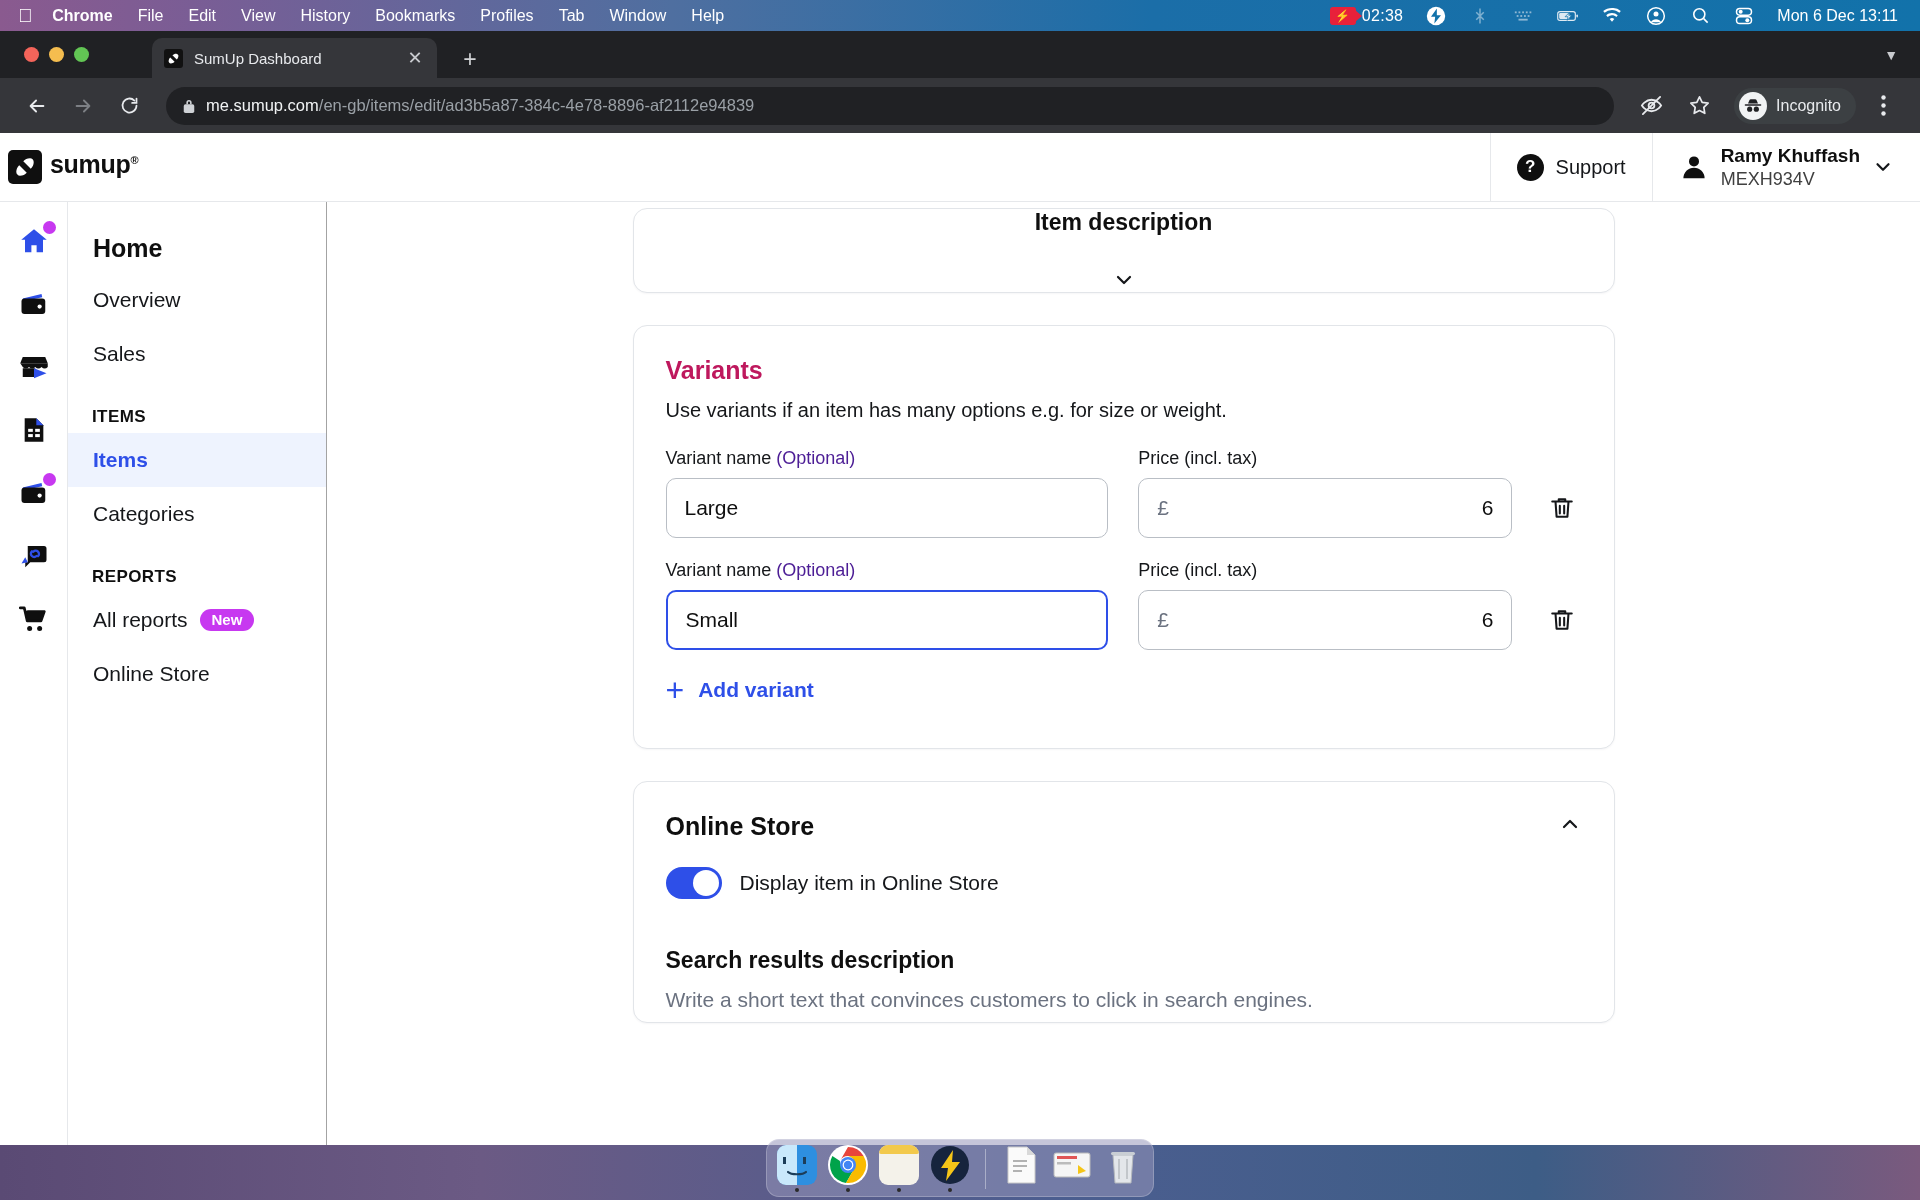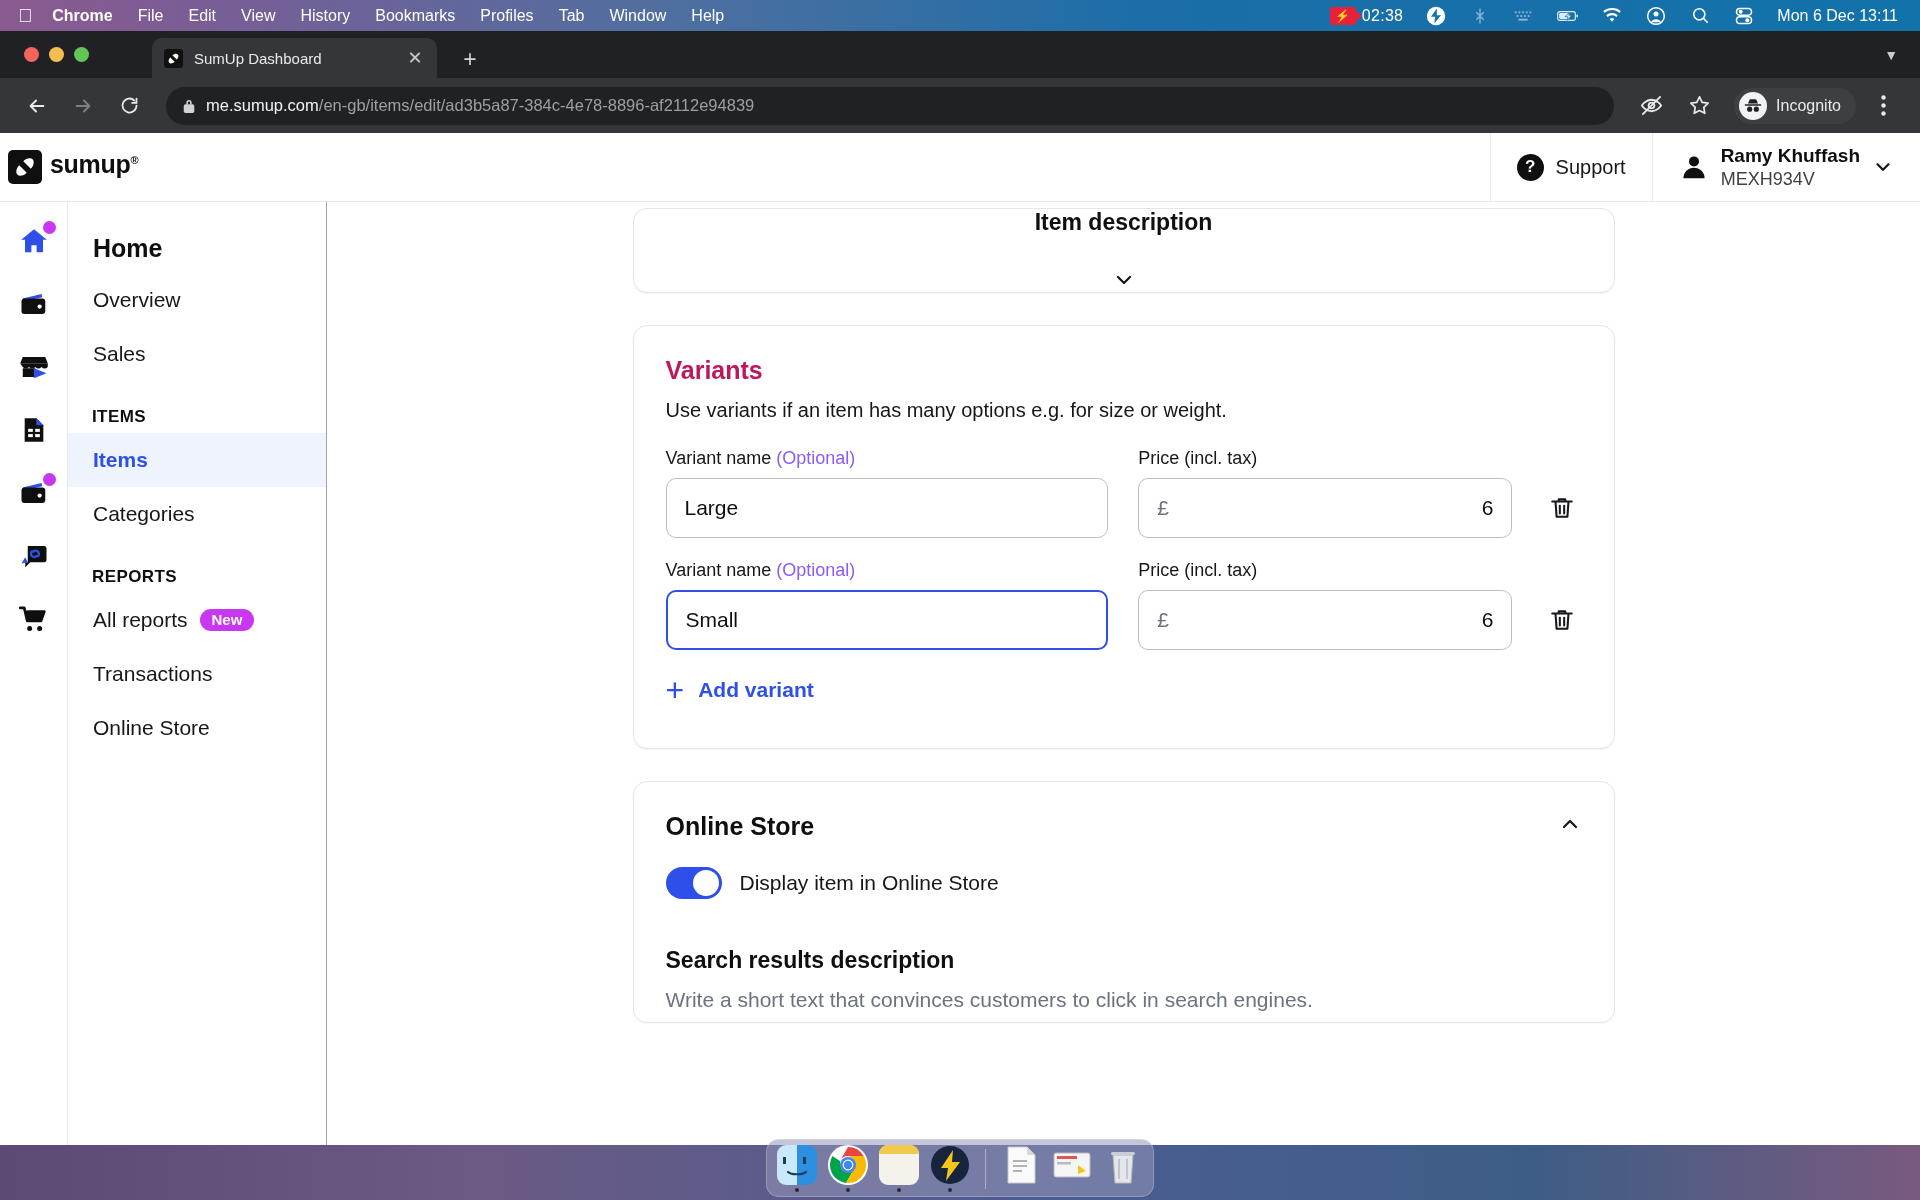--- a/index.html
+++ b/index.html
@@ -131,21 +131,21 @@
   .card-chev { color: #15171a; display: flex; }
 
   .card.variants { padding: 30px 32px 42px; margin-bottom: 32px; }
   .v-head { font-size: 25px; font-weight: 700; color: #be185d; margin-bottom: 14px; }
   .v-sub { font-size: 20px; color: #15171a; margin-bottom: 26px; }
   .v-row { display: flex; align-items: flex-end; gap: 30px; margin-bottom: 22px; }
   .fld { display: flex; flex-direction: column; }
   .fld.name { width: 452px; }
   .fld.price { width: 382px; }
   .fld-label { font-size: 18px; color: #15171a; margin-bottom: 9px; }
-  .fld-label .opt { color: #8b5cf6; }
+  .fld-label .opt { color: #4c1d95; }
   .inp {
     height: 60px; border: 1.5px solid #b9bec5; border-radius: 10px; background: #fff;
     display: flex; align-items: center; padding: 0 18px; font-size: 21px; color: #0f0f0f;
   }
   .inp.focused { border: 2.5px solid #2e4fe8; }
   .inp.price { justify-content: space-between; }
   .inp .cur { color: #6b7280; }
   .inp .amt { color: #0f0f0f; }
   .trash { width: 40px; height: 60px; display: flex; align-items: center; justify-content: center; color: #15171a; }
   .addvar { display: flex; align-items: center; gap: 14px; color: #2e4fe8; font-size: 21px; font-weight: 700; margin-top: 24px; }
@@ -447,21 +447,20 @@
         <div class="nav-link">Overview</div>
         <div class="nav-link">Sales</div>
         <div class="nav-sec">ITEMS</div>
         <div class="nav-link active">Items</div>
         <div class="nav-link">Categories</div>
         <div class="nav-sec">REPORTS</div>
         <div class="nav-link">
           <span>All reports</span>
           <span class="badge-new">New</span>
         </div>
-        <div class="nav-link">Transactions</div>
         <div class="nav-link">Online Store</div>
       </div>
 
       <div class="content">
         <div class="panels">
 
           <div class="card collapsed">
             <div class="card-title">Item description</div>
             <div class="card-chev">
               <svg width="24" height="24" viewBox="0 0 24 24" fill="none" stroke="currentColor" stroke-width="2.2" stroke-linecap="round" stroke-linejoin="round">

